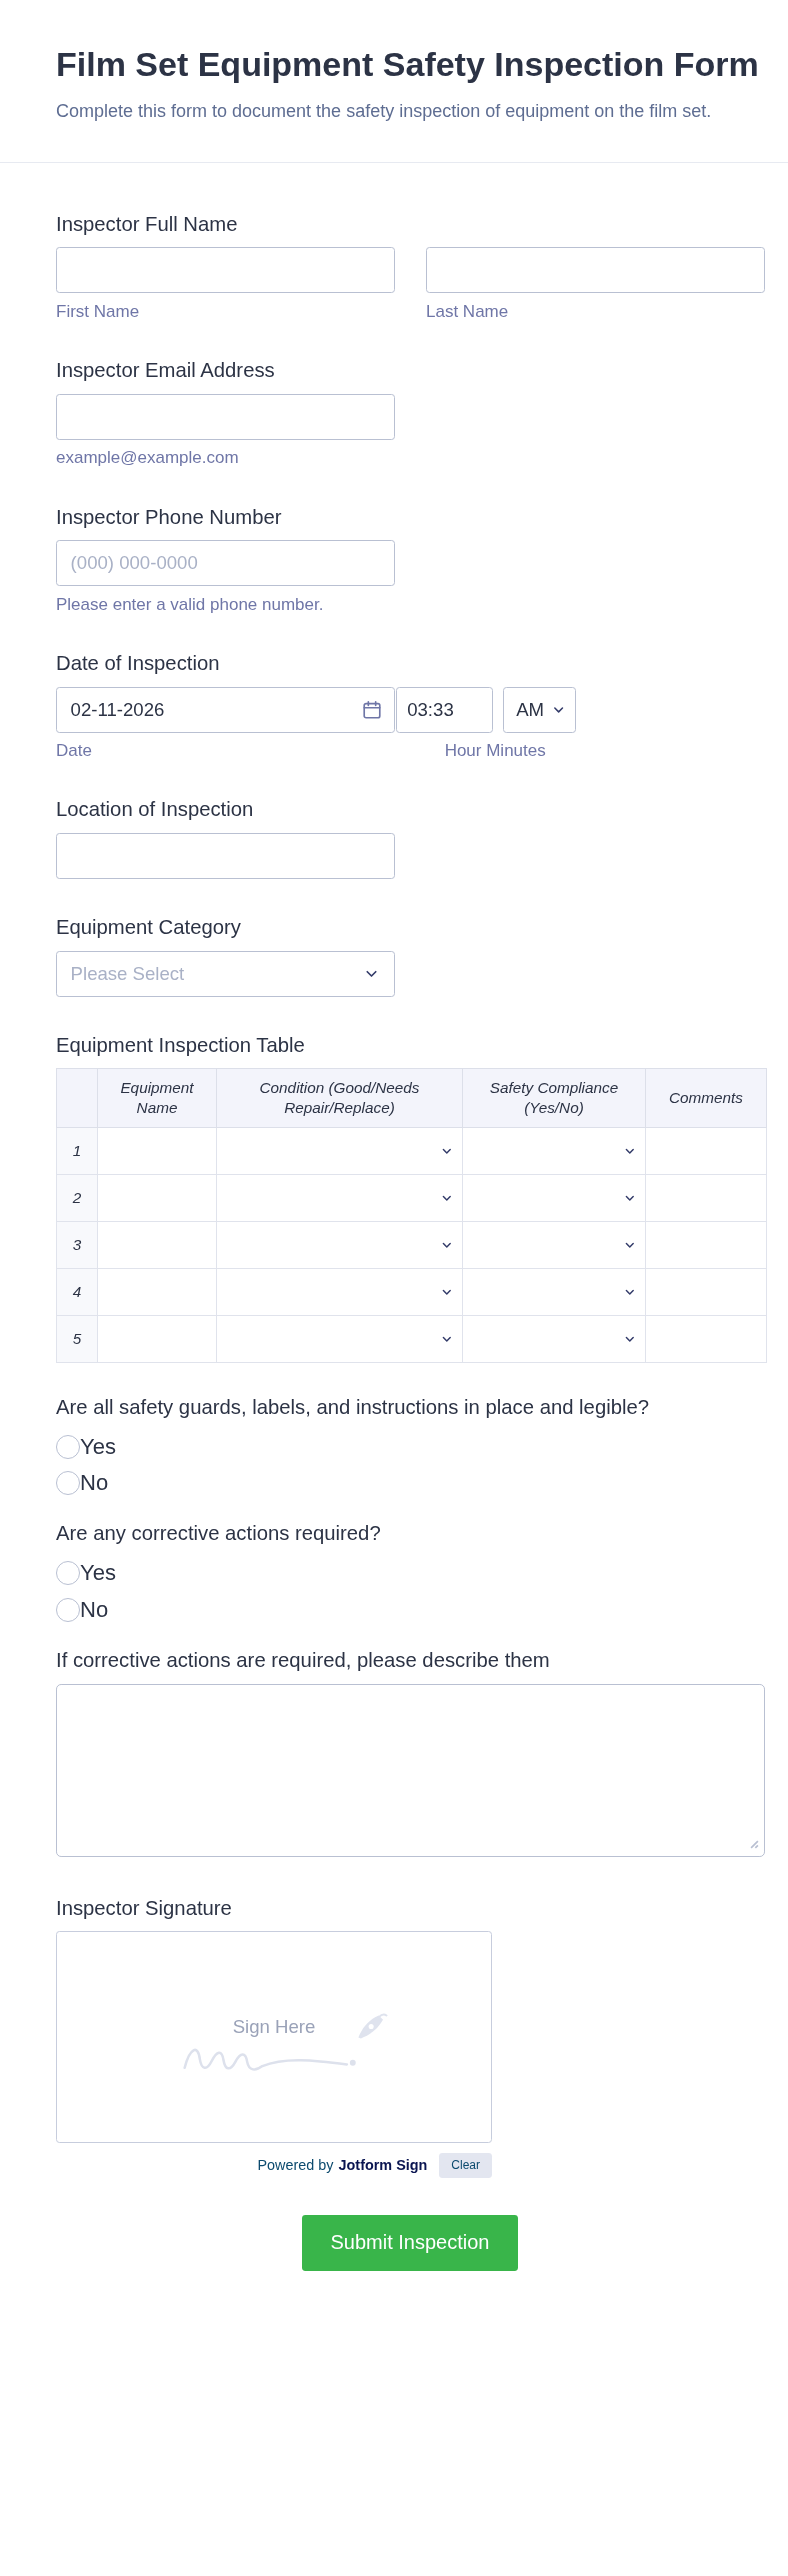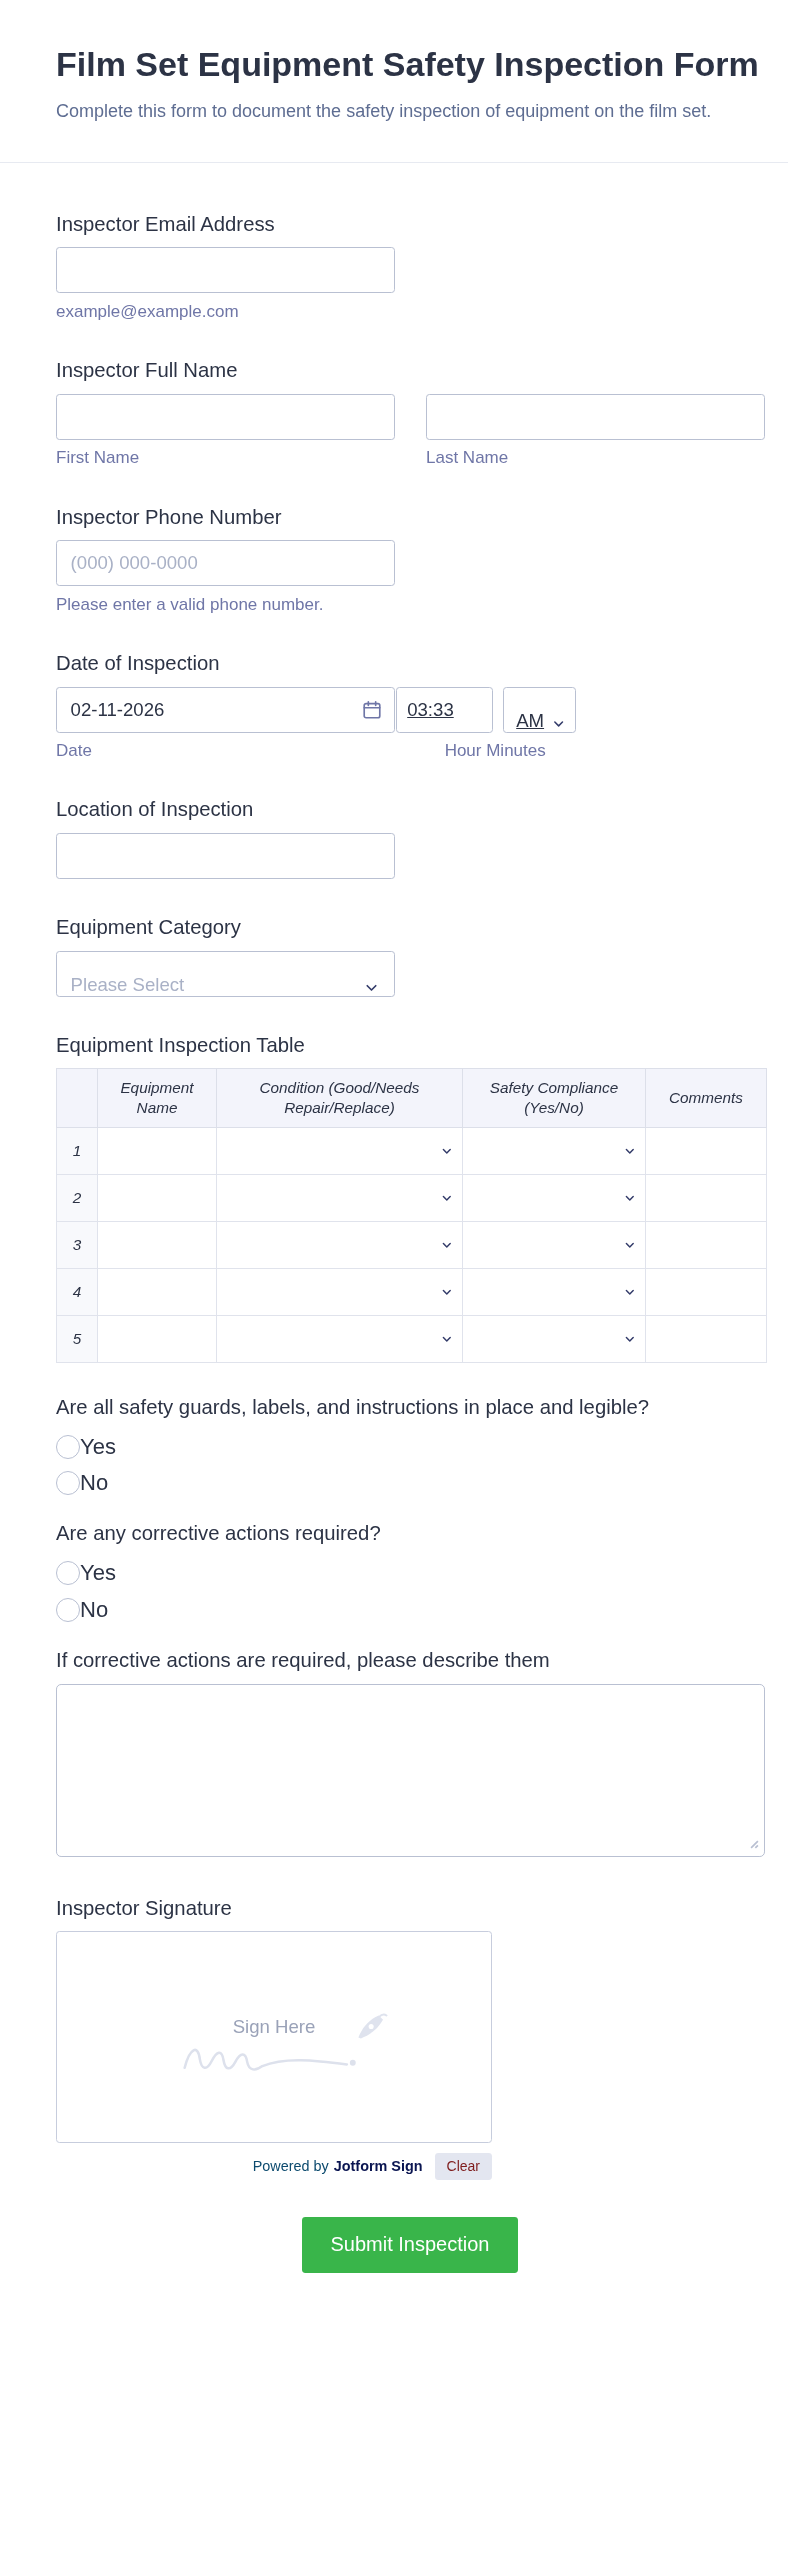--- a/index.html
+++ b/index.html
@@ -64,31 +64,31 @@
     outline: none;
   }
   input.input::placeholder { color: #a9b1c6; }
   .w400 { width: 339px; }
 
   .name-row { display: flex; justify-content: space-between; width: 709px; }
   .sub-field { width: 339px; }
   .sub-field .input { width: 100%; }
 
   
-  .date-row { display: flex; align-items: center; text-decoration: underline; }
+  .date-row { display: flex; align-items: center; }
   .date-wrap { position: relative; width: 339px; }
   .date-wrap .input { width: 100%; padding-right: 46px; }
   .calendar-icon {
     position: absolute; right: 12px; top: 50%;
     transform: translateY(-50%);
     display: flex; cursor: pointer;
   }
   .time-input { width: 97px; margin-left: 1px; padding: 0 10.2px; }
   .select {
-    display: flex; align-items: flex-end; justify-content: space-between;
+    display: flex; align-items: center; justify-content: space-between;
     cursor: pointer;
   }
   .am-select { width: 73px; margin-left: 10.2px; padding: 0 8.5px 0 12px; }
   .date-subrow { display: flex; margin-top: 8.5px; }
   .date-subrow .d { width: 339px; }
   .date-subrow .t { width: 180px; margin-left: 10.2px; text-align: center; margin-top: 8.5px; }
   .date-subrow .sublabel { margin-top: 0; }
   .ph { color: #a9b1c6; }
 
   
@@ -168,22 +168,22 @@
   .pen { position: absolute; left: 298px; top: 80px; }
   .powered-row {
     width: 436px;
     display: flex; justify-content: flex-end; align-items: center;
     margin-top: 10.2px;
   }
   .powered { font-size: 14.4px; color: #0c4a6e; }
   .brand { font-size: 14.4px; font-weight: 700; color: #0a1551; margin-left: 5.1px; }
   .clear-btn {
     margin-left: 12px;
-    font-size: 14px;
-    color: #7f1d1d;
+    font-size: 12px;
+    color: #0c4a6e;
     background: #e3e6f0;
     border: none;
     border-radius: 3.4px;
     padding: 5.1px 12px;
     cursor: pointer;
     font-family: inherit;
   }
 
   
   .submit-row { display: flex; justify-content: center; margin-top: 37px; padding-bottom: 13.6px; }
@@ -208,37 +208,37 @@
   <header class="header">
     <h1 class="title">Film Set Equipment Safety Inspection Form</h1>
     <p class="subtitle">Complete this form to document the safety inspection of equipment on the film set.</p>
   </header>
 
   <div class="divider"></div>
 
   <main class="form-body">
 
     <section class="field">
-      <div class="label">Inspector Email Address</div>
-      <input class="input w400" type="text" style="">
-      <div class="sublabel">example@example.com</div>
-    </section>
-
-    <section class="field">
       <div class="label">Inspector Full Name</div>
       <div class="name-row">
         <div class="sub-field">
           <input class="input" type="text" style="">
           <div class="sublabel">First Name</div>
         </div>
         <div class="sub-field">
           <input class="input" type="text" style="">
           <div class="sublabel">Last Name</div>
         </div>
       </div>
+    </section>
+
+    <section class="field">
+      <div class="label">Inspector Email Address</div>
+      <input class="input w400" type="text" style="">
+      <div class="sublabel">example@example.com</div>
     </section>
 
     <section class="field">
       <div class="label">Inspector Phone Number</div>
       <input class="input w400" type="text" placeholder="(000) 000-0000" style="">
       <div class="sublabel">Please enter a valid phone number.</div>
     </section>
 
     <section class="field">
       <div class="label">Date of Inspection</div>

